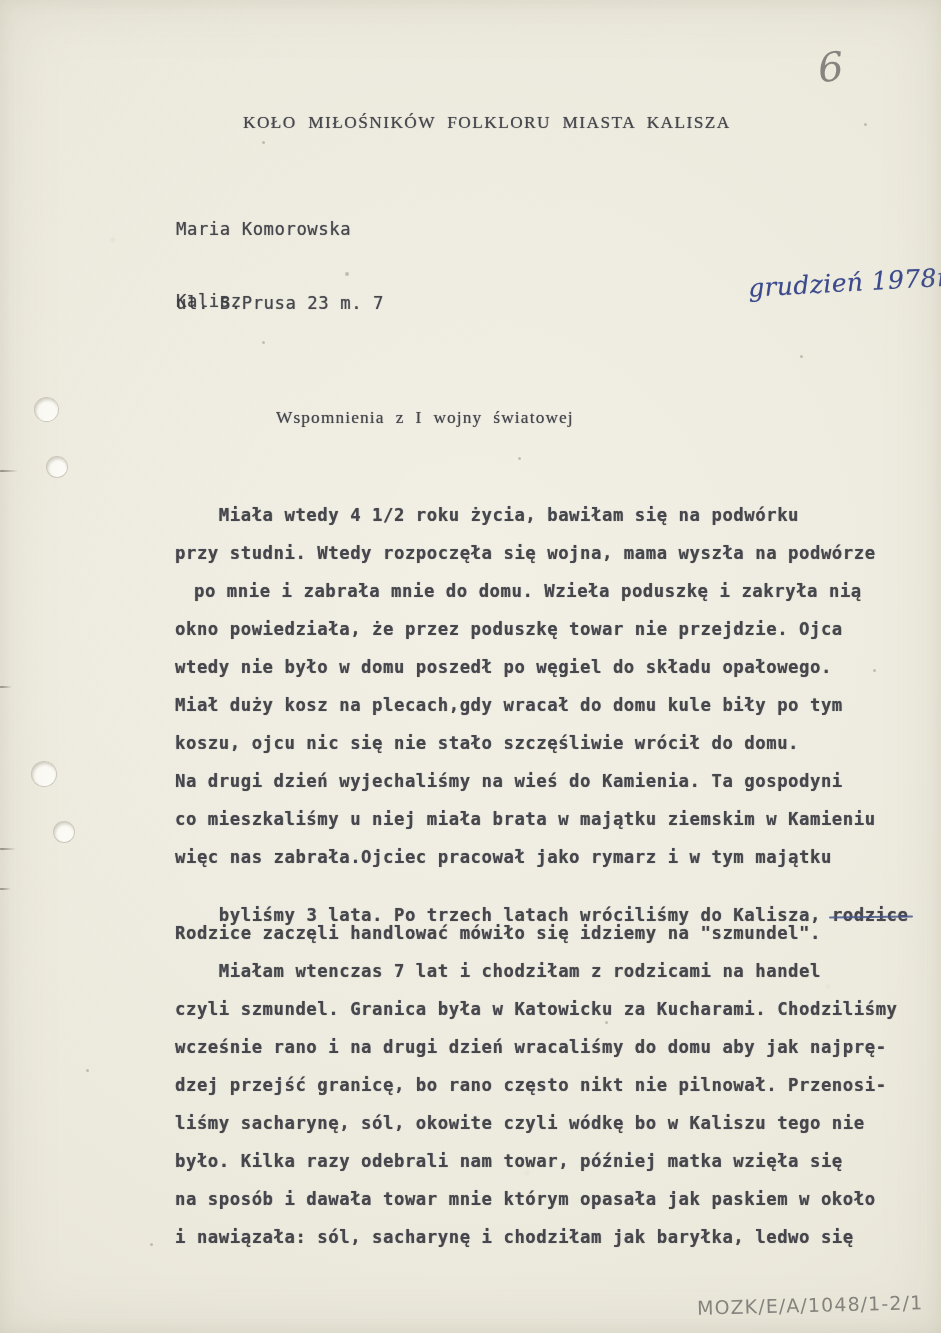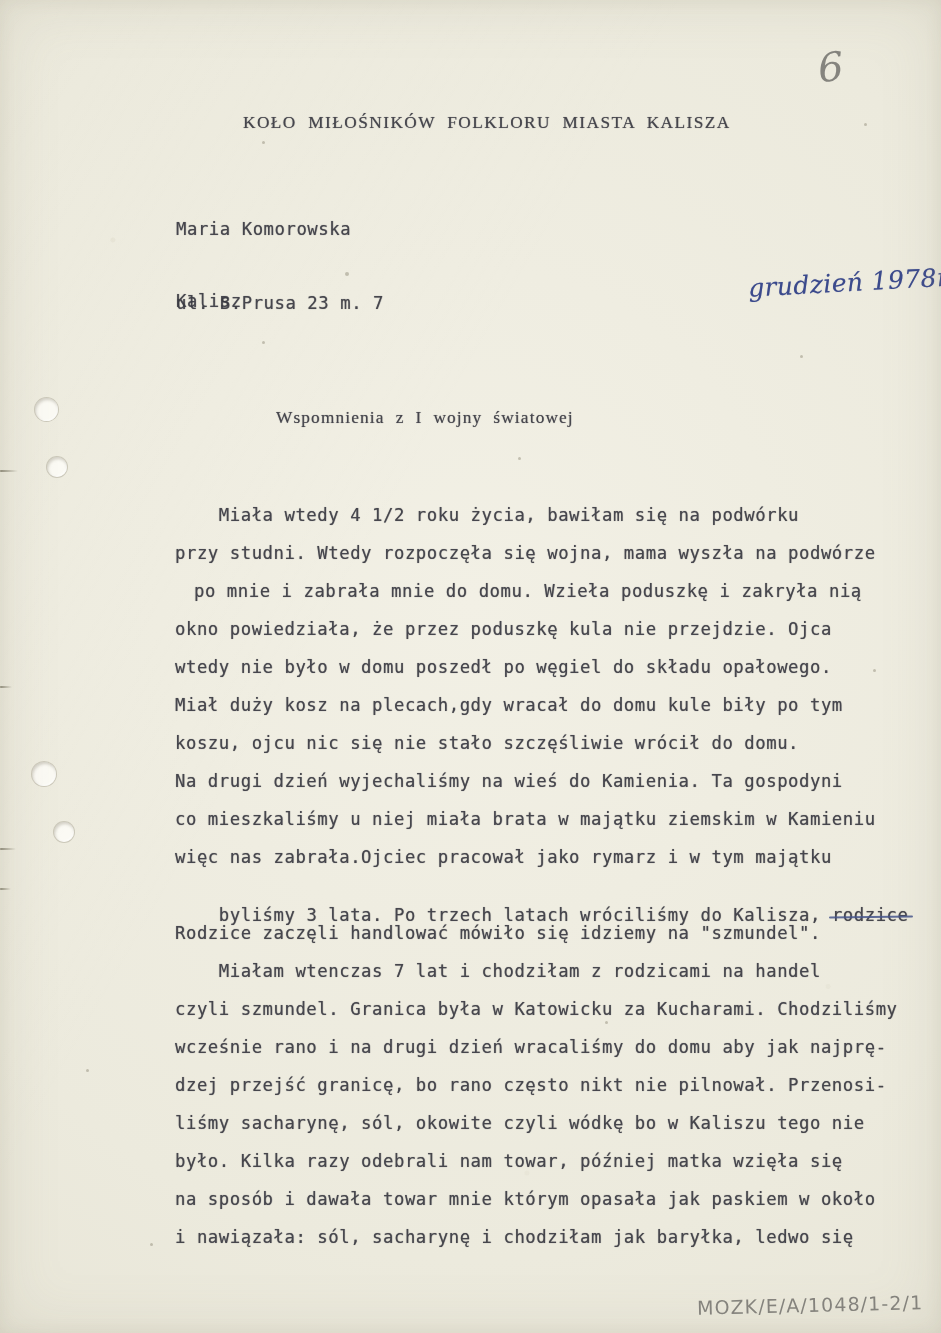--- a/index.html
+++ b/index.html
@@ -86,21 +86,21 @@
     top: 113px;
     letter-spacing: 1.5px;
   }
   #section-heading {
     left: 276px;
     top: 408px;
     letter-spacing: 1.2px;
   }
 
   .addr-line  { left: 176px; }
-  .body-line  { left: 175px; }
+  .body-line  { left: 175px; font-weight: bold; }
 
   
   .struck {
     position: relative;
     display: inline-block;
   }
   .struck::after {
     content: "";
     position: absolute;
     left: -3px;
@@ -183,21 +183,21 @@
   <div class="tw addr-line" style="top:256px;margin-top:35px;">Kalisz</div>
   <div class="tw addr-line" style="top:293px;">ul. B.Prusa 23 m. 7</div>
 
   <div class="hand" id="date-annotation">grudzień 1978r.</div>
 
   <div class="tw heading" id="section-heading">Wspomnienia  z  I  wojny  światowej</div>
 
   <div class="tw body-line" style="top:505px;">    Miała wtedy 4 1/2 roku życia, bawiłam się na podwórku</div>
   <div class="tw body-line" style="top:543px;">przy studni. Wtedy rozpoczęła się wojna, mama wyszła na podwórze</div>
   <div class="tw body-line" style="top:581px;margin-left:19px;">po mnie i zabrała mnie do domu. Wzieła poduszkę i zakryła nią</div>
-  <div class="tw body-line" style="top:619px;">okno powiedziała, że przez poduszkę kula nie przejdzie. Ojca</div>
+  <div class="tw body-line" style="top:619px;">okno powiedziała, że przez poduszkę towar nie przejdzie. Ojca</div>
   <div class="tw body-line" style="top:657px;">wtedy nie było w domu poszedł po węgiel do składu opałowego.</div>
   <div class="tw body-line" style="top:695px;text-align:center;">Miał duży kosz na plecach,gdy wracał do domu kule biły po tym</div>
   <div class="tw body-line" style="top:733px;">koszu, ojcu nic się nie stało szczęśliwie wrócił do domu.</div>
   <div class="tw body-line" style="top:771px;">Na drugi dzień wyjechaliśmy na wieś do Kamienia. Ta gospodyni</div>
   <div class="tw body-line" style="top:809px;">co mieszkaliśmy u niej miała brata w majątku ziemskim w Kamieniu</div>
   <div class="tw body-line" style="top:847px;">więc nas zabrała.Ojciec pracował jako rymarz i w tym majątku</div>
 
   <div class="tw body-line" style="top:885px;">
     <span>byliśmy 3 lata. Po trzech latach wróciliśmy do Kalisza, </span><span class="struck">rodzice</span>
   </div>

